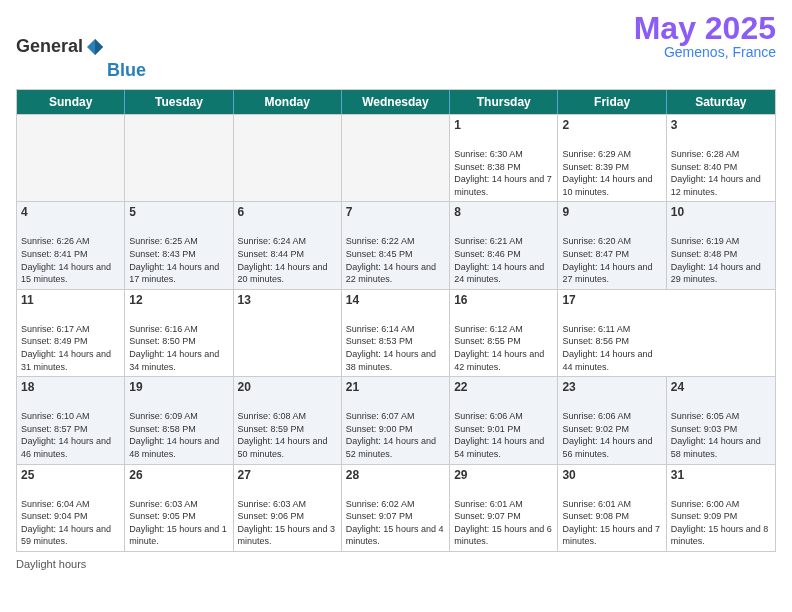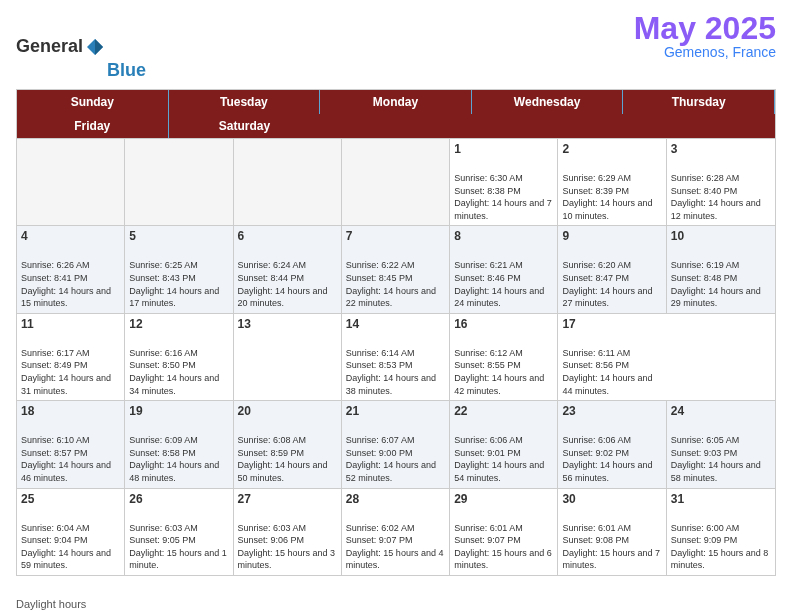--- a/index.html
+++ b/index.html
@@ -61,22 +61,22 @@
       color: #3b82f6;
     }
     .calendar {
       flex: 1;
       display: flex;
       flex-direction: column;
       border: 1px solid #ccc;
     }
     .cal-header {
       display: grid;
-      grid-template-columns: repeat(5, 1fr);
-      background: #7f1d1d;
+      grid-template-columns: repeat(7, 1fr);
+      background: #0f766e;
     }
     .cal-header-cell {
       color: #fff;
       font-size: 12px;
       font-weight: bold;
       padding: 5px 4px;
       text-align: center;
       border-right: 1px solid #5ba3d0;
     }
     .cal-header-cell:last-child {
@@ -119,21 +119,21 @@
     }
     .day-info {
       font-size: 9px;
       color: #333;
       line-height: 1.4;
       margin-top: 16px;
     }
     .footer {
       display: flex;
       align-items: center;
-      margin-top: 22px;
+      margin-top: 6px;
       font-size: 11px;
       color: #555;
     }
     .footer-label {
       margin-right: 8px;
     }
   </style>
 </head>
 <body>
 

